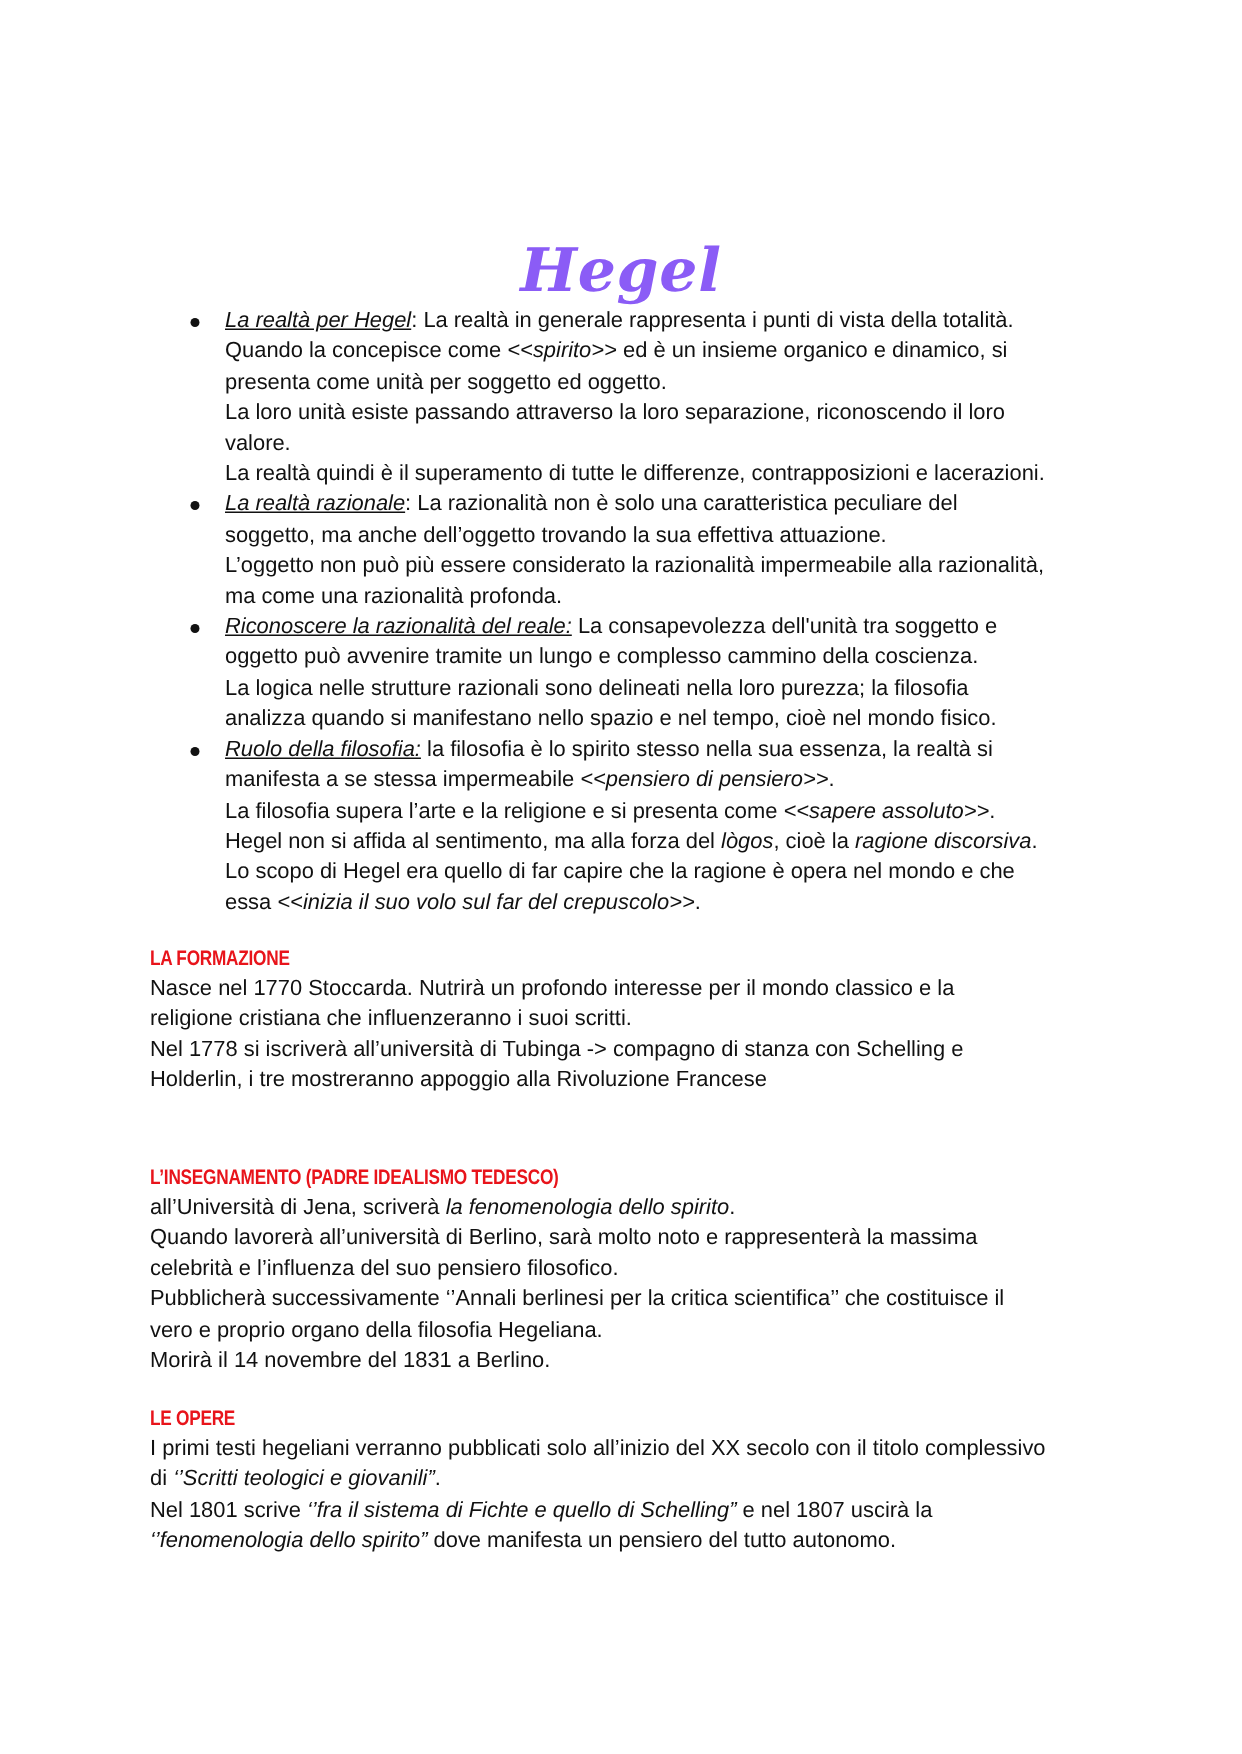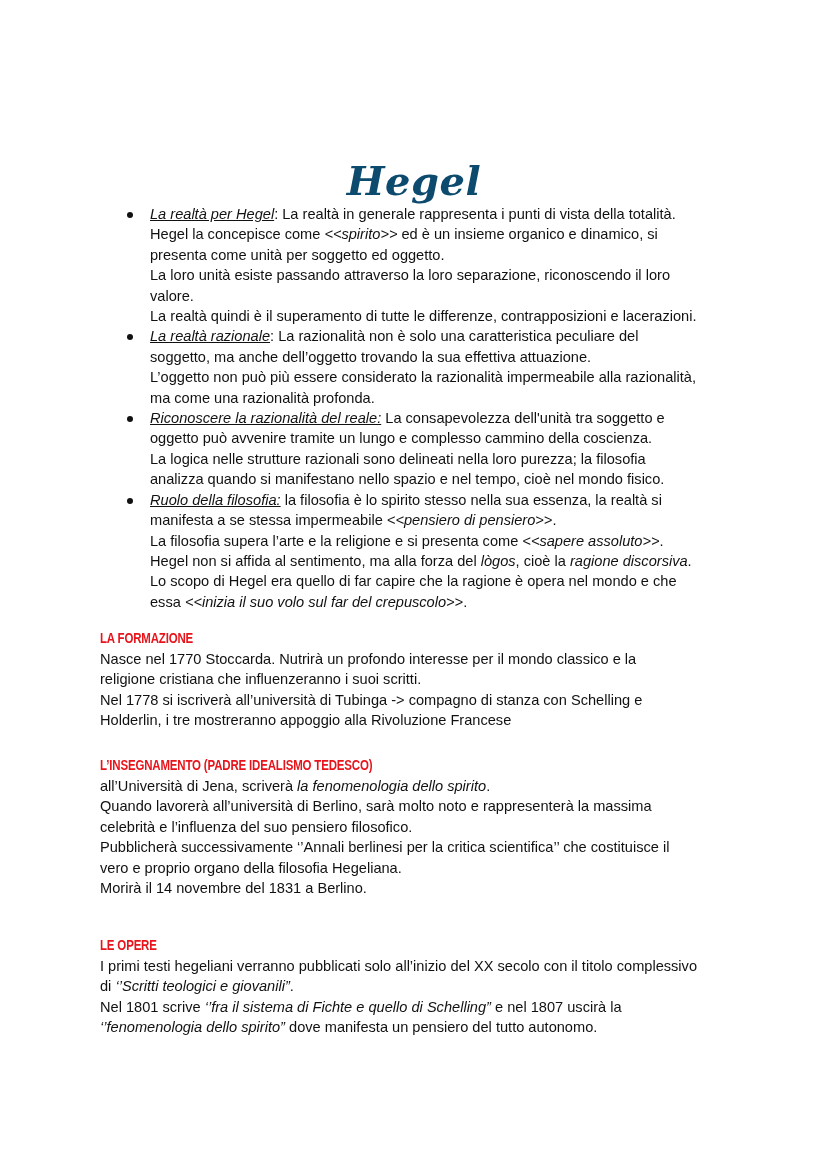--- a/index.html
+++ b/index.html
@@ -1,20 +1,20 @@
 <!DOCTYPE html>
 <html><head>
   <meta charset="utf-8">
   <style>
     html, body { margin: 0; padding: 0; background: #ffffff; }
     body { width: 828px; height: 1169px; position: relative; overflow: hidden; color: #111; font-family: "Liberation Sans", sans-serif; }
     .page-title {
       position: absolute; left: 0; right: 0; top: 126px; text-align: center;
       font-family: "DejaVu Serif", serif; font-style: italic; font-weight: bold;
-      font-size: 40px; color: #0c4a6e; letter-spacing: 0.5px; line-height: 56px;
+      font-size: 40px; color: #8b5cf6; letter-spacing: 0.5px; line-height: 56px;
     }
     .bullets { position: absolute; left: 112px; top: 204px; width: 640px; margin: 0; padding: 0; list-style: none; }
     .bullet { position: relative; padding-left: 38px; font-size: 14.6px; line-height: 20.4px; }
     .bullet .dot { position: absolute; left: 15px; top: 8px; width: 6px; height: 6px; border-radius: 50%; background: #111; }
     .bullet .term { font-style: italic; text-decoration: underline; }
     .line { display: block; white-space: nowrap; }
     .section { position: absolute; left: 100px; width: 640px; }
     .section-heading {
       font-family: "Liberation Sans", sans-serif; font-weight: bold; color: #e8141b;
       font-size: 14px; line-height: 20px; transform: scaleX(0.82); transform-origin: left;
@@ -26,21 +26,21 @@
 </head>
 <body>
 
 <h1 class="page-title">Hegel</h1>
 
 <ul class="bullets">
 
   <li class="bullet">
     <span class="dot"></span>
     <span class="line"><span class="term">La realtà per Hegel</span><span>: </span><span>La realtà in generale rappresenta i punti di vista della totalità.</span></span>
-    <span class="line"><span>Hegel la concepisce come </span><i>&lt;&lt;spirito&gt;&gt;</i><span> ed è un insieme organico e dinamico, si</span></span>
+    <span class="line"><span>Quando la concepisce come </span><i>&lt;&lt;spirito&gt;&gt;</i><span> ed è un insieme organico e dinamico, si</span></span>
     <span class="line">presenta come unità per soggetto ed oggetto.</span>
     <span class="line">La loro unità esiste passando attraverso la loro separazione, riconoscendo il loro</span>
     <span class="line">valore.</span>
     <span class="line">La realtà quindi è il superamento di tutte le differenze, contrapposizioni e lacerazioni.</span>
   </li>
 
   <li class="bullet">
     <span class="dot"></span>
     <span class="line"><span class="term">La realtà razionale</span><span>: </span><span>La razionalità non è solo una caratteristica peculiare del</span></span>
     <span class="line">soggetto, ma anche dell’oggetto trovando la sua effettiva attuazione.</span>
@@ -68,21 +68,21 @@
 </ul>
 
 <section class="section" style="top:628px;">
   <div class="section-heading">LA FORMAZIONE</div>
   <span class="line">Nasce nel 1770  Stoccarda. Nutrirà un profondo interesse per il mondo classico e la</span>
   <span class="line">religione cristiana che influenzeranno i suoi scritti.</span>
   <span class="line">Nel 1778 si iscriverà all’università di Tubinga -&gt; compagno di stanza con Schelling e</span>
   <span class="line">Holderlin, i tre mostreranno appoggio alla Rivoluzione Francese</span>
 </section>
 
-<section class="section" style="top:755px;">
+<section class="section" style="top:774px;">
   <div class="section-heading">L’INSEGNAMENTO (PADRE IDEALISMO TEDESCO)</div>
   <span class="line"><span>all’Università di Jena, scriverà </span><i>la fenomenologia dello spirito</i><span>.</span></span>
   <span class="line">Quando lavorerà all’università di Berlino, sarà molto noto e rappresenterà la massima</span>
   <span class="line">celebrità e l’influenza del suo pensiero filosofico.</span>
   <span class="line">Pubblicherà successivamente ‘’Annali berlinesi per la critica scientifica’’ che costituisce il</span>
   <span class="line">vero e proprio organo della filosofia Hegeliana.</span>
   <span class="line">Morirà il 14 novembre del 1831 a Berlino.</span>
 </section>
 
 <section class="section" style="top:935px;">

